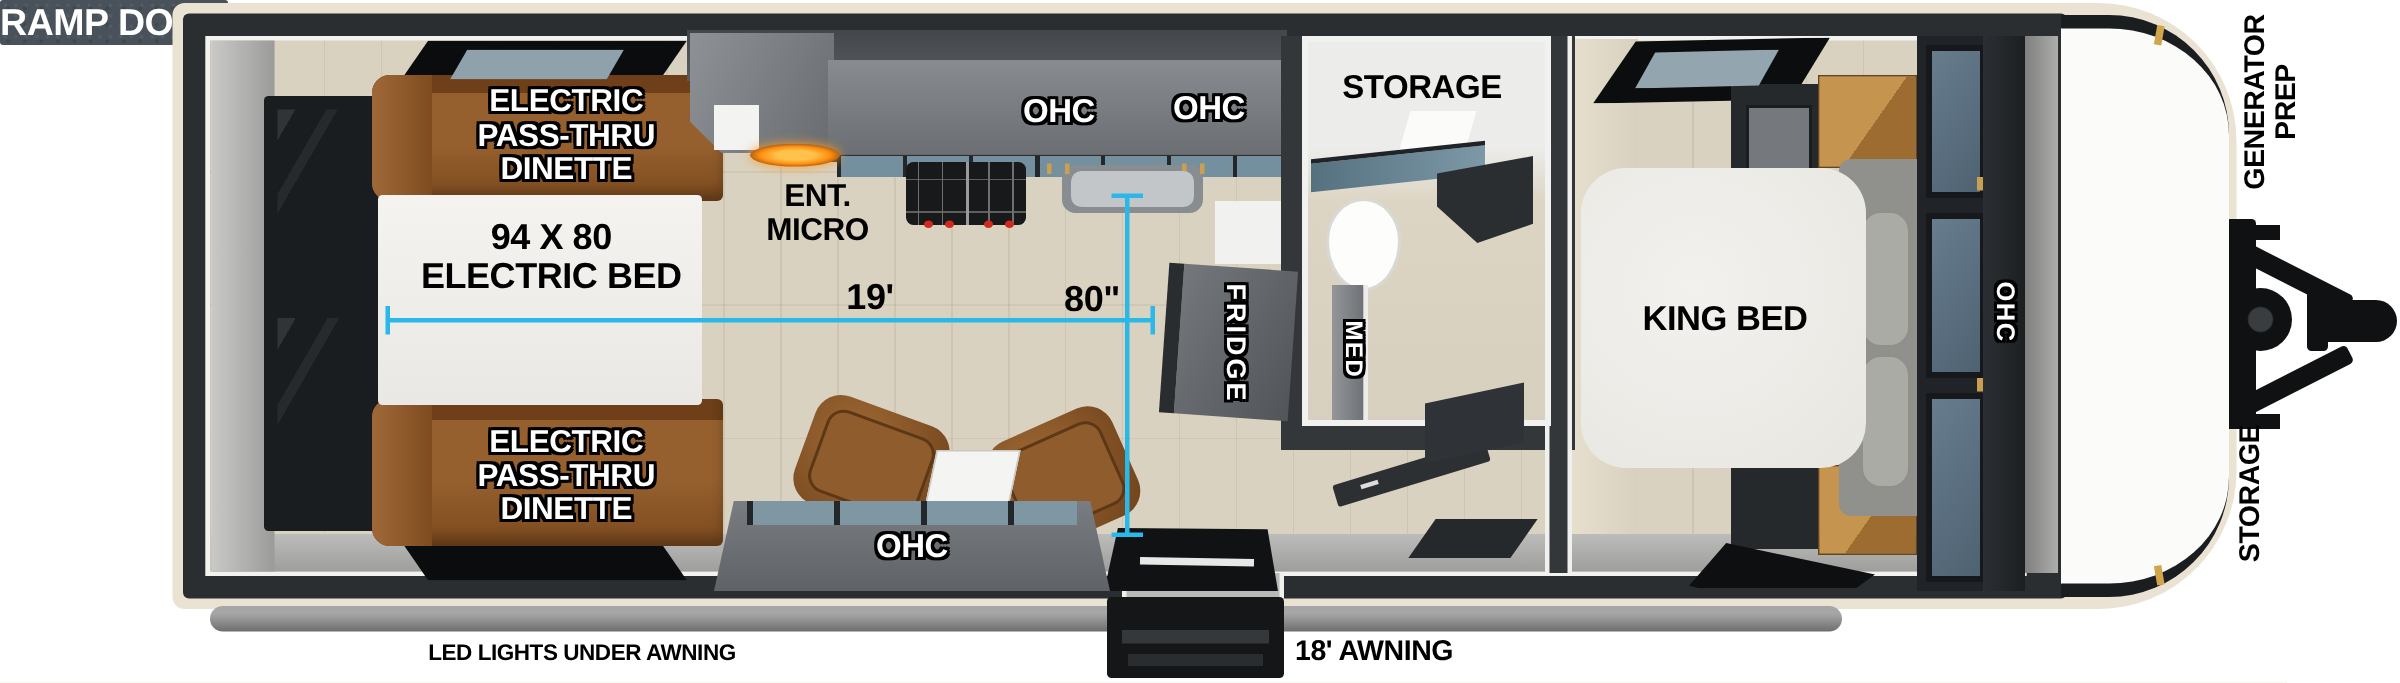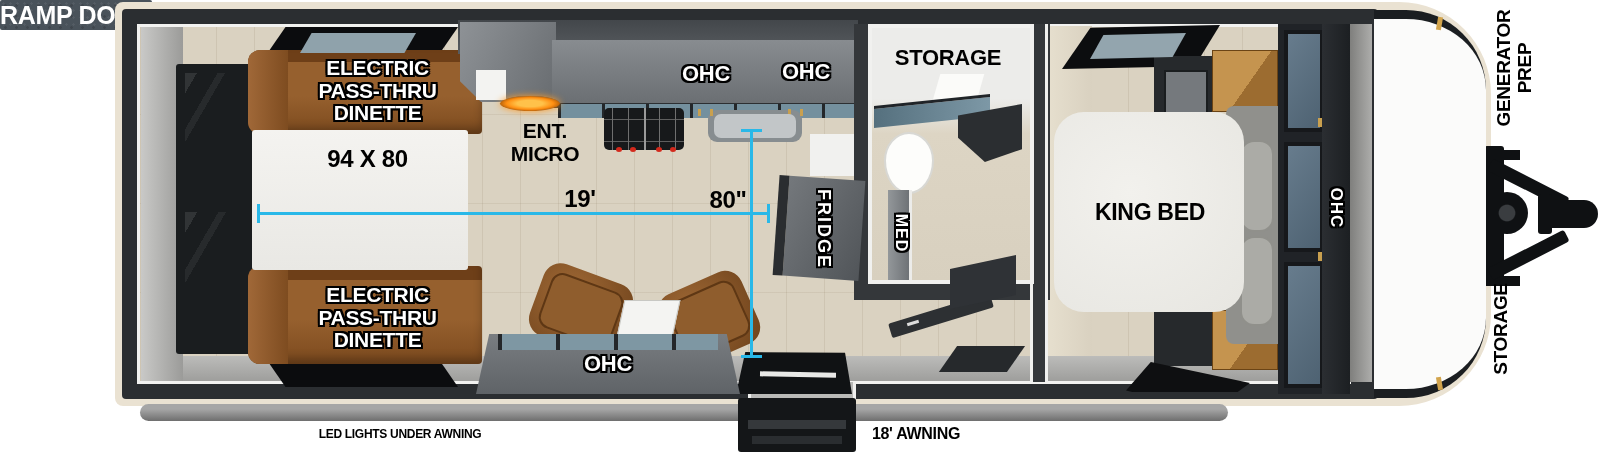--- a/index.html
+++ b/index.html
@@ -183,20 +183,21 @@
   <div class="abs dinette-arm" style="left:248px;top:266px;width:40px;height:98px;"></div>
   <div class="abs bed-garage"></div>
 
   <div class="abs lbl tx tx-out" style="left:285px;top:57px;width:185px;font-size:21px;">
     <div>ELECTRIC</div>
     <div>PASS-THRU</div>
     <div>DINETTE</div>
   </div>
   <div class="abs lbl tx tx-blk" style="left:275px;top:146px;width:185px;font-size:24px;">
     <div>94 X 80</div>
+    <div>ELECTRIC BED</div>
   </div>
   <div class="abs lbl tx tx-out" style="left:285px;top:284px;width:185px;font-size:21px;">
     <div>ELECTRIC</div>
     <div>PASS-THRU</div>
     <div>DINETTE</div>
   </div>
 
   <div class="abs counter-back"></div>
   <div class="abs entcab"></div>
   <div class="abs tvbox"></div>
@@ -294,22 +295,22 @@
   <div class="abs lbl tx tx-blk rot-ccw" style="left:1450px;top:46px;width:130px;height:44px;font-size:19px;line-height:21px;">
     <div>GENERATOR</div>
     <div>PREP</div>
   </div>
   <div class="abs lbl tx tx-blk rot-ccw" style="left:1452px;top:318px;width:100px;height:22px;font-size:19px;">STORAGE</div>
 
   <div class="abs awning-bar"></div>
   <div class="abs step"></div>
   <div class="abs step-l1"></div>
   <div class="abs step-l2"></div>
-  <div class="abs lbl tx tx-blk" style="left:270px;top:428px;width:260px;font-size:12px;">LED LIGHTS UNDER AWNING</div>
-  <div class="abs lbl tx tx-blk" style="left:846px;top:425px;width:140px;font-size:16px;">18' AWNING</div>
+  <div class="abs lbl tx tx-blk" style="left:258px;top:428px;width:260px;font-size:15px;">LED LIGHTS UNDER AWNING</div>
+  <div class="abs lbl tx tx-blk" style="left:846px;top:425px;width:140px;font-size:19px;">18' AWNING</div>
 
   <div class="abs dim" style="left:259px;top:212px;width:510px;height:3px;"></div>
   <div class="abs dim" style="left:257px;top:204px;width:3px;height:19px;"></div>
   <div class="abs dim" style="left:767px;top:204px;width:3px;height:19px;"></div>
   <div class="abs dim" style="left:750px;top:131px;width:3px;height:226px;"></div>
   <div class="abs dim" style="left:741px;top:129px;width:21px;height:3px;"></div>
   <div class="abs dim" style="left:741px;top:355px;width:21px;height:3px;"></div>
   <div class="abs lbl tx tx-blk" style="left:550px;top:186px;width:60px;font-size:24px;">19'</div>
   <div class="abs lbl tx tx-blk" style="left:700px;top:187px;width:56px;font-size:24px;">80"</div>
 

